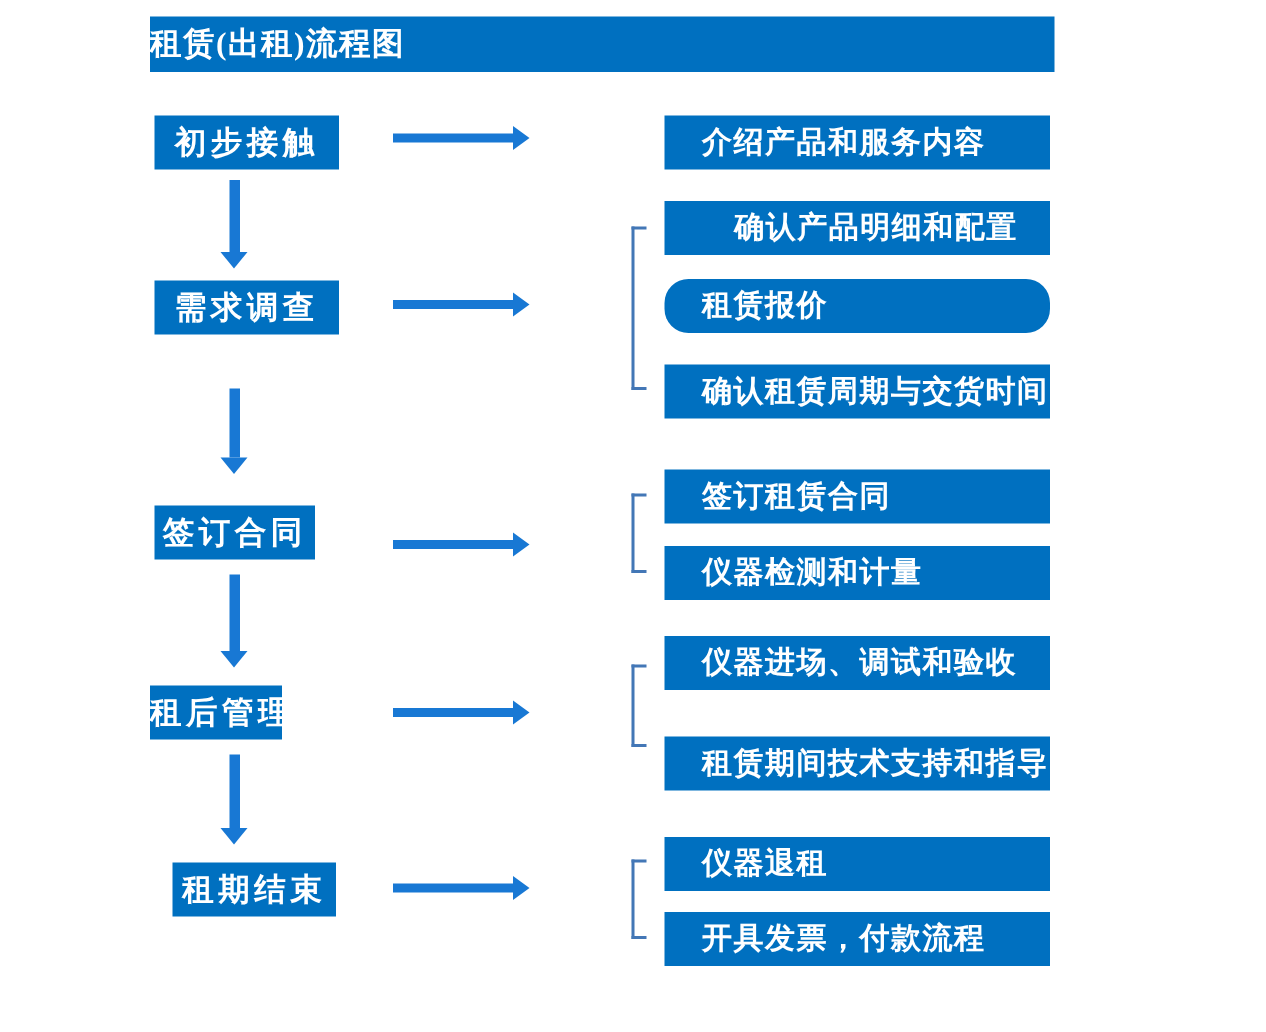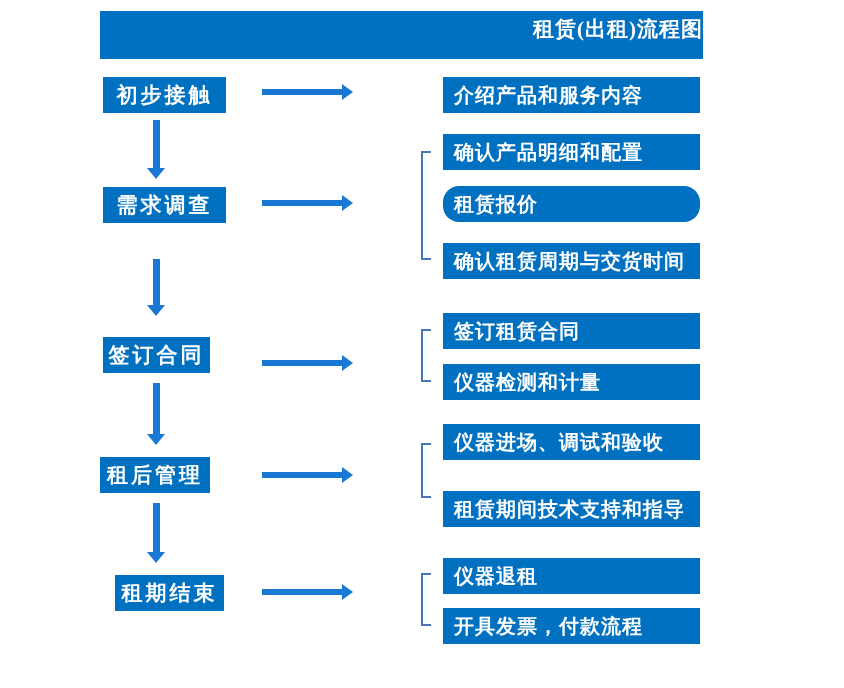--- a/index.html
+++ b/index.html
@@ -8,60 +8,60 @@
     width: 844px;
     height: 688px;
     background: #ffffff;
     font-family: "Liberation Serif", "DejaVu Serif", serif;
     font-weight: bold;
     overflow: hidden;
   }
   .title-bar {
     position: absolute;
     left: 100px; top: 11px;
-    width: 603px; height: 48px;
+    width: 603px; height: 37px;
     background: #0070C0;
     color: #ffffff;
     font-size: 21px;
     line-height: 36px;
-    text-align: right;
+    text-align: left;
     letter-spacing: 1px;
   }
   .step-box {
     position: absolute;
     background: #0070C0;
     color: #ffffff;
     font-size: 21px;
     height: 36px;
     line-height: 36px;
     text-align: center;
     letter-spacing: 3px;
     white-space: nowrap;
   }
   .s0 { left: 103px; top: 77px;  width: 123px; }
   .s1 { left: 103px; top: 187px; width: 123px; text-align: center; }
   .s2 { left: 103px; top: 337px; width: 107px; }
-  .s3 { left: 100px; top: 457px; width: 110px; text-align: center; }
+  .s3 { left: 100px; top: 457px; width: 88px; text-align: center; }
   .s4 { left: 100px; top: 575px; width: 109px; margin-left: 15px; }
 
   .detail-box {
     position: absolute;
     left: 443px;
     width: 257px; height: 36px;
     background: #0070C0;
     color: #ffffff;
     font-size: 20px;
     line-height: 36px;
-    padding-left: 11px;
+    padding-left: 25px;
     box-sizing: border-box;
     letter-spacing: 1px;
     white-space: nowrap;
   }
   .d0 { top: 77px;  }
-  .d1 { top: 134px; }
+  .d1 { top: 134px; text-align: center; }
   .d2 { top: 186px; border-radius: 16px; }
   .d3 { top: 243px; }
   .d4 { top: 313px; }
   .d5 { top: 364px; }
   .d6 { top: 424px; }
   .d7 { top: 491px; }
   .d8 { top: 558px; }
   .d9 { top: 608px; }
 
   

